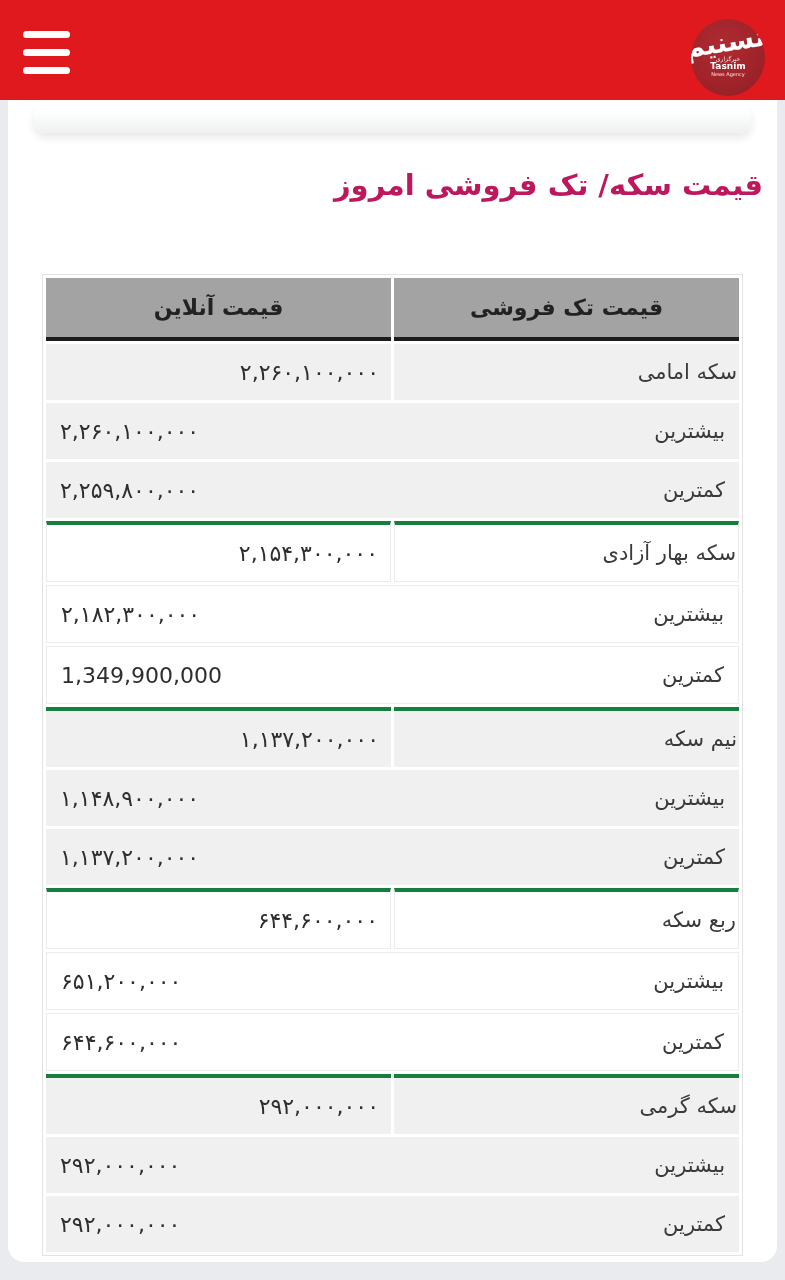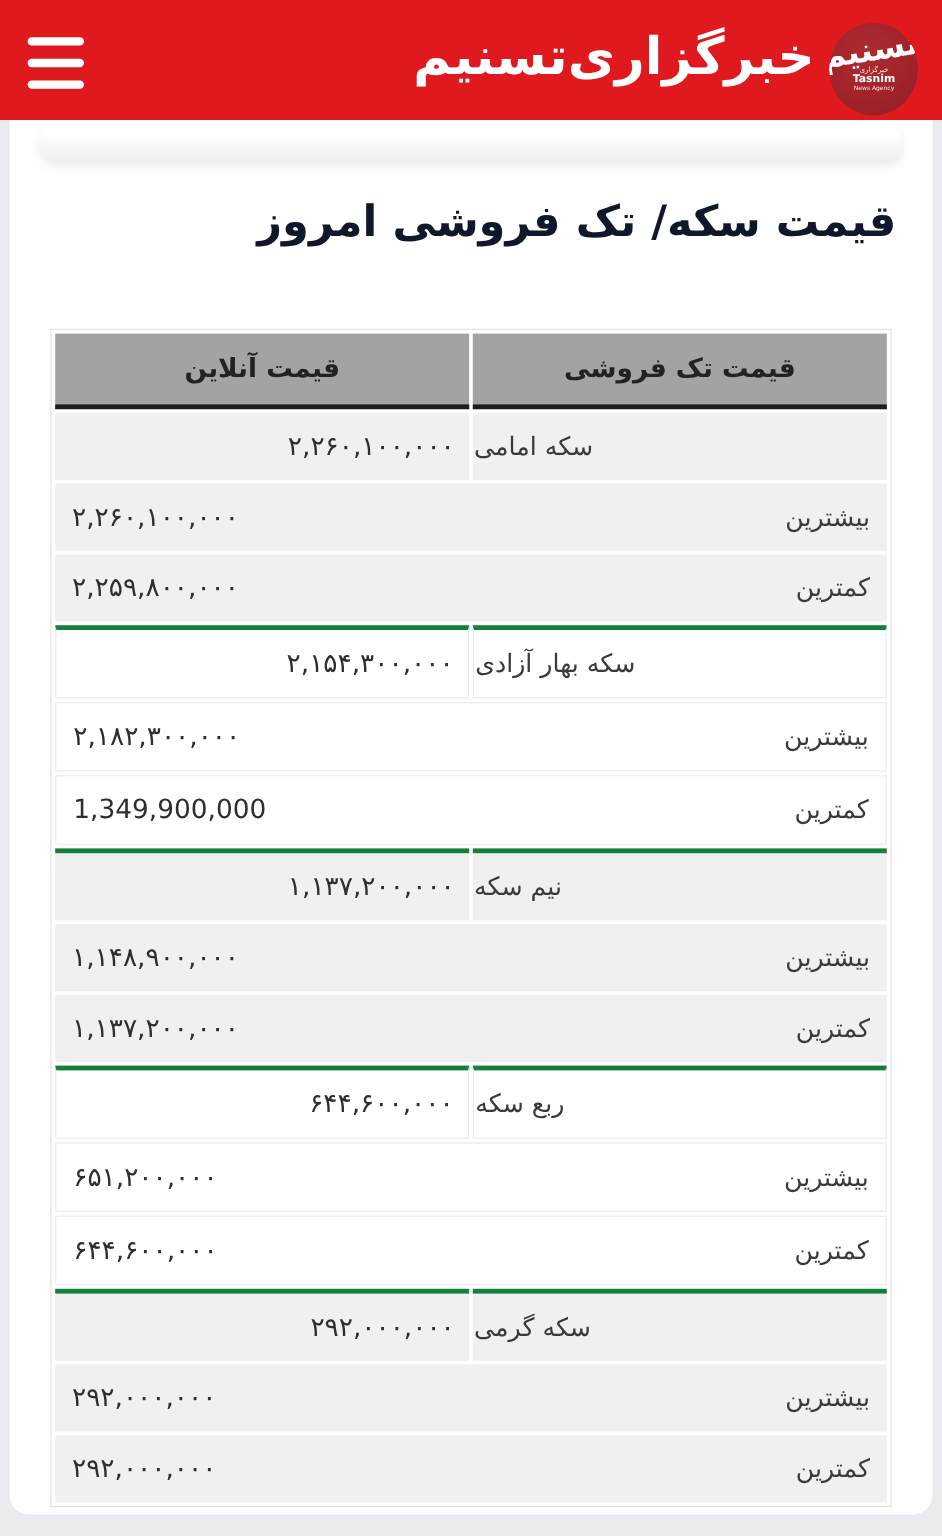--- a/index.html
+++ b/index.html
@@ -43,21 +43,21 @@
   .banner-strip{
     position:absolute;top:4px;left:26px;right:26px;height:29px;border-radius:11px;
     background:linear-gradient(180deg,#ffffff 25%,#eef0f2 100%);
     box-shadow:0 5px 9px rgba(0,0,0,0.09);
   }
   .title-row{
     display:flex;justify-content:space-between;align-items:center;
     padding:58px 14px 0 12px;height:54px;
   }
   .page-title{
-    margin:16px;font-size:36px;font-weight:bold;color:#0f172a;white-space:nowrap;
+    margin:0;font-size:29px;font-weight:bold;color:#be185d;white-space:nowrap;
   }
   .date-box{
     width:350px;height:54px;box-sizing:border-box;padding:0 9px;
     background:repeating-linear-gradient(135deg,#dcdcdc 0px,#dcdcdc 1.5px,#ffffff 1.5px,#ffffff 7px);
     display:flex;align-items:center;
     font-size:21px;font-weight:bold;color:#1f1f1f;white-space:nowrap;
   }
   
   .table-frame{
     margin:62px 34px 0 34px;border:1px solid #e3e3e3;background:#fff;
@@ -67,39 +67,38 @@
     color:#333333;
   }
   .price-table th{
     height:57px;background:#a3a3a3;font-size:22px;font-weight:bold;color:#222;
     text-align:center;border-bottom:4px solid #1c1c1c;width:50%;
   }
   .price-table td{height:54px;vertical-align:middle;font-size:21px}
   .shade-gray td{background:#f0f0f1}
   .shade-white td{background:#ffffff;border:1px solid #ececec}
   .coin-row:not(.first-group) td{border-top:4px solid #15803d}
-  .cell-name{text-align:left;padding-right:2px;color:#3a3a3a}
+  .cell-name{text-align:right;padding-right:2px;color:#3a3a3a}
   .cell-price{text-align:left;direction:ltr;padding-right:12px}
   .cell-price .num{float:right;font-size:22px;color:#2e2e2e}
   .cell-span .sub-wrap{
     display:flex;justify-content:space-between;align-items:center;padding:0 13px;
   }
   .sub-label{color:#3a3a3a}
   .sub-value{font-size:22px;color:#2e2e2e;direction:ltr}
 </style>
 </head>
 <body>
 
 <header class="app-header">
   <button class="hamburger" aria-label="menu">
     <span></span>
     <span></span>
     <span></span>
   </button>
-  <a class="brand">خبرگزاری‌تسنیم</a>
   <div class="logo-badge">
     <div class="logo-calligraphy">تسنیم</div>
     <div class="logo-sub-fa">خبرگزاری</div>
     <div class="logo-sub-en">Tasnim</div>
     <div class="logo-sub-en2">News Agency</div>
   </div>
 </header>
 
 <main class="card">
   <div class="banner-strip"></div>

